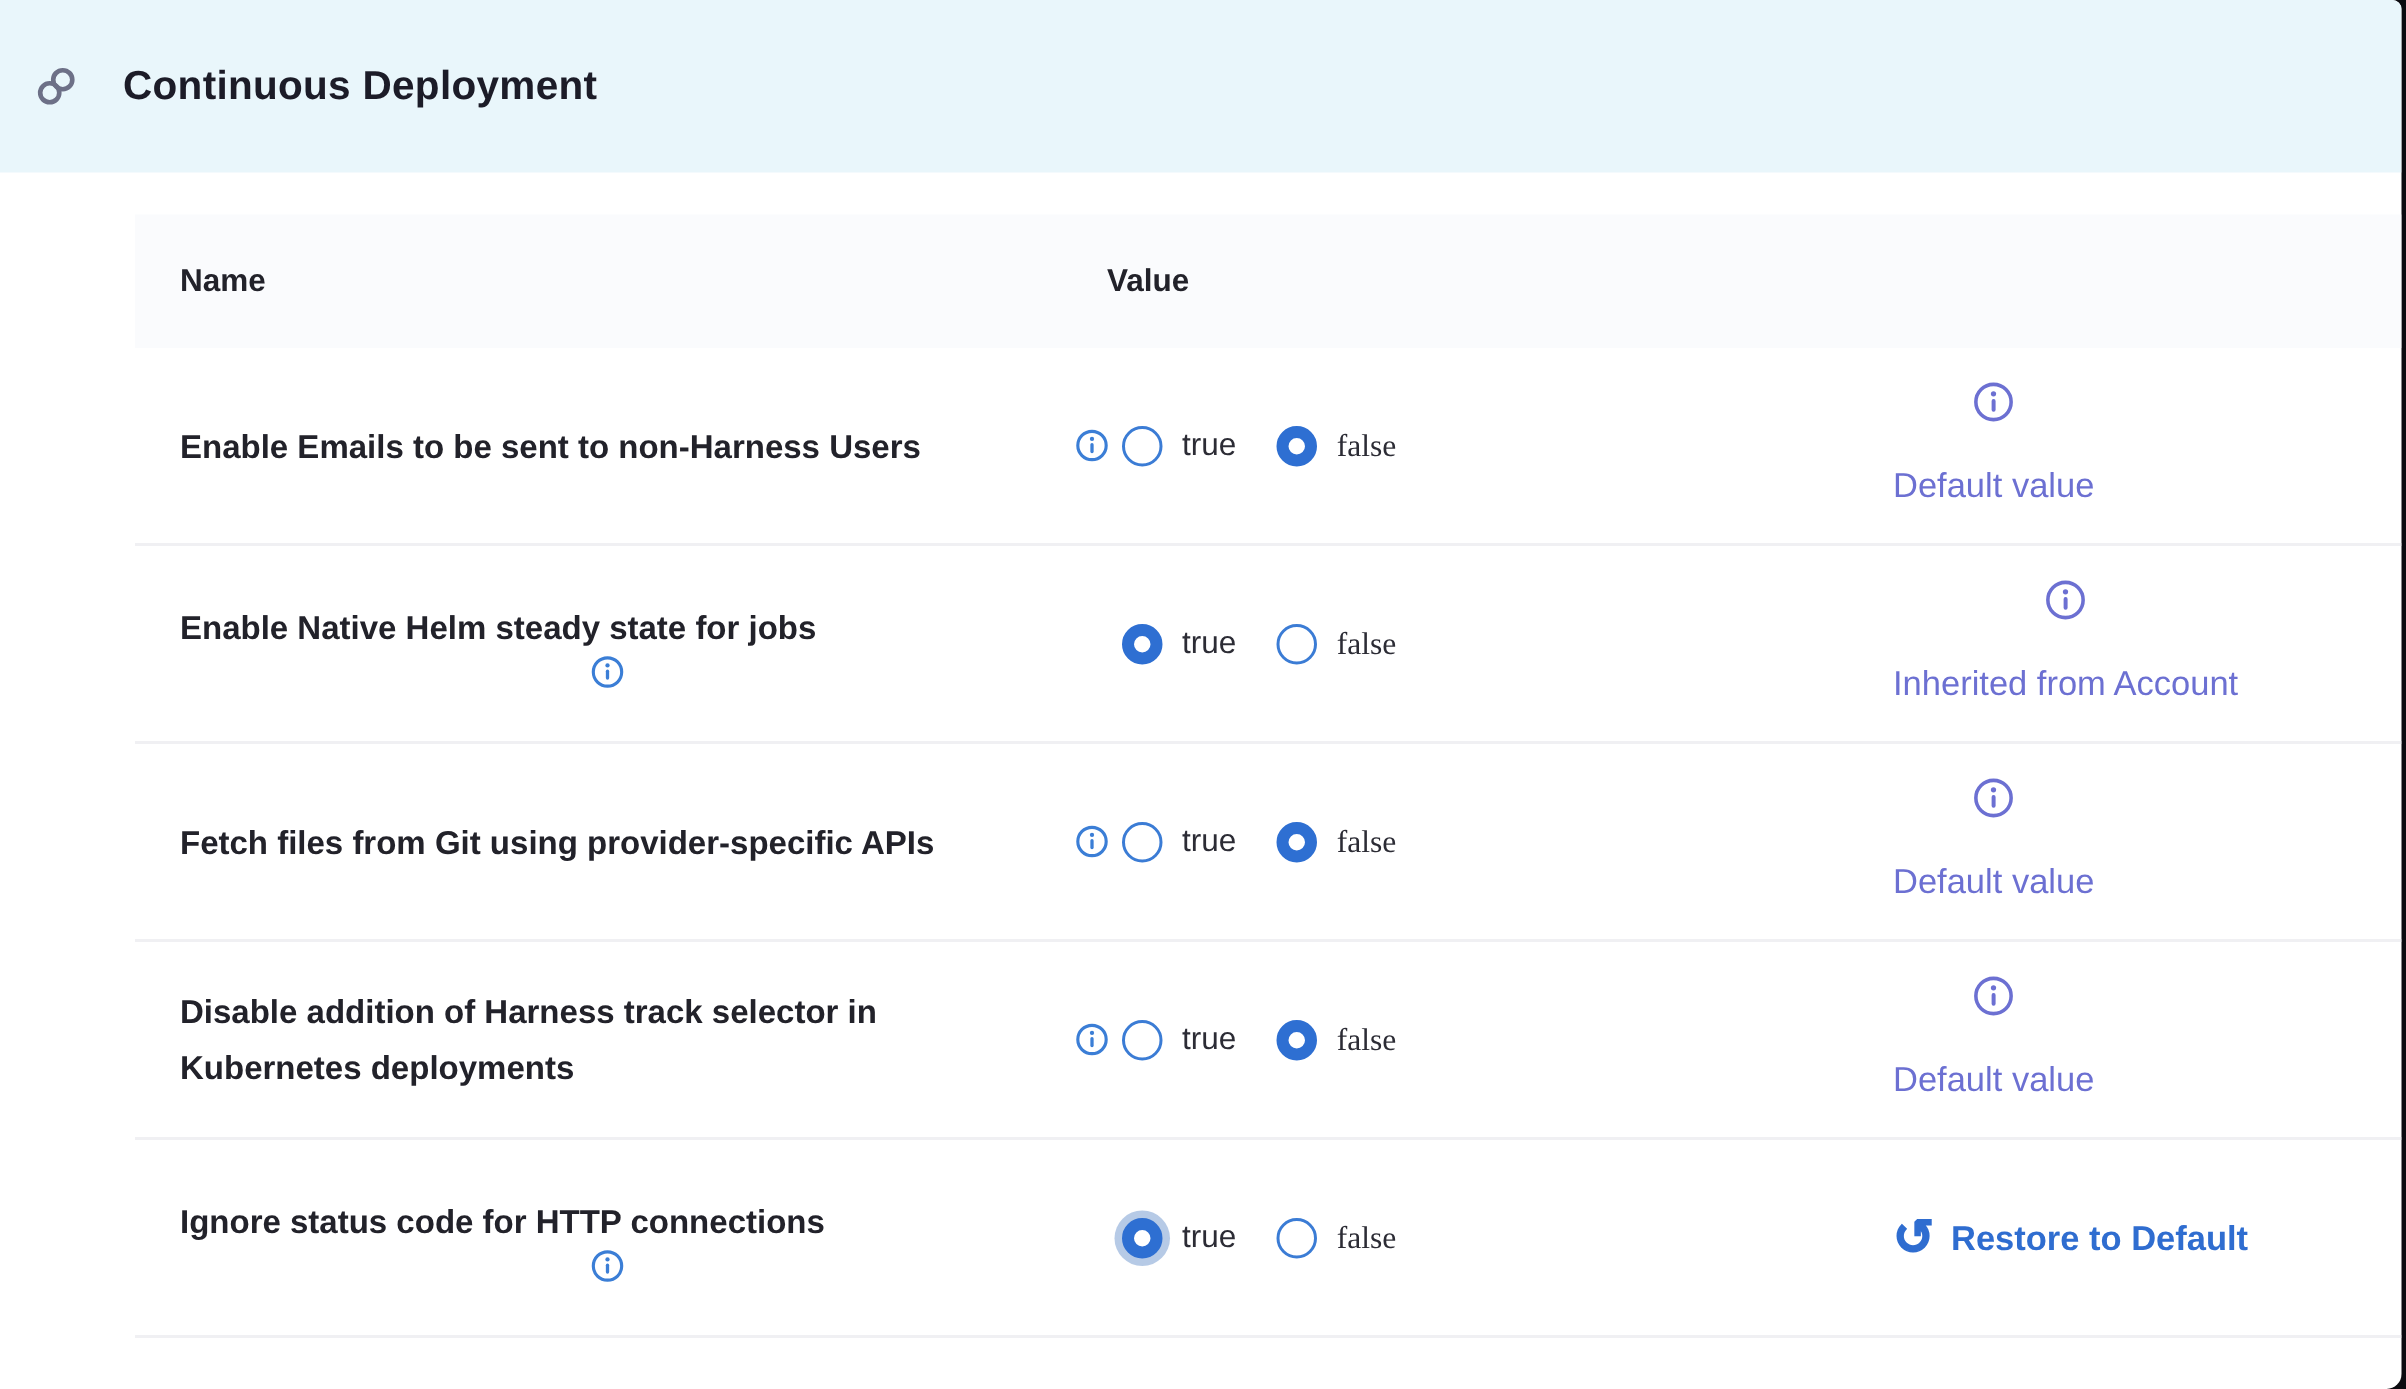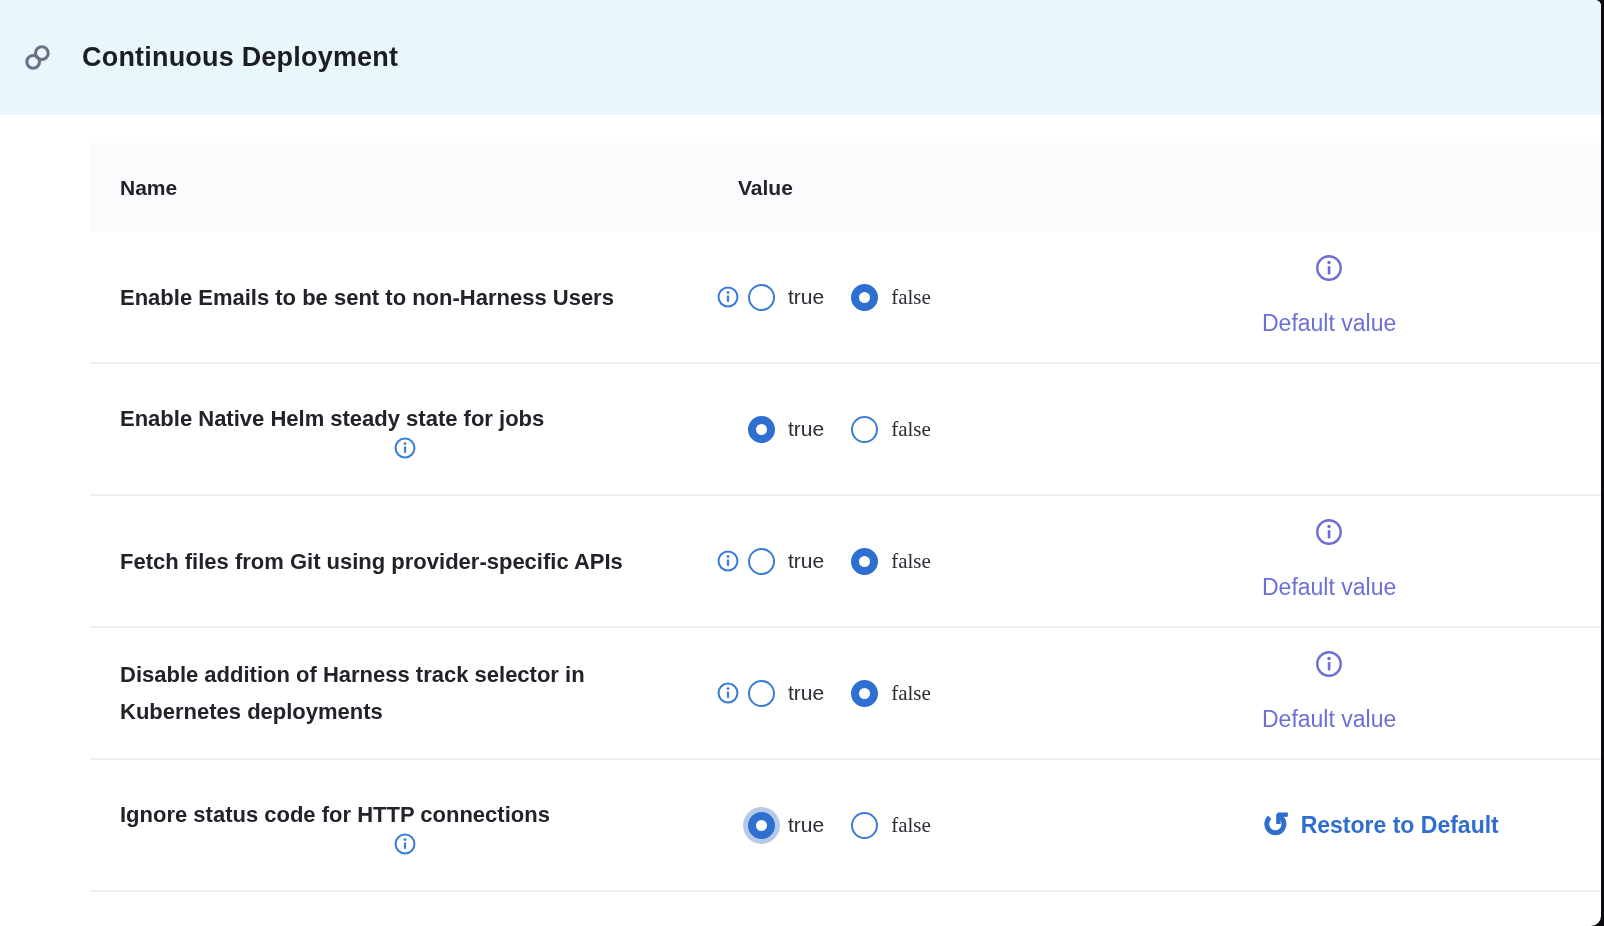--- a/index.html
+++ b/index.html
@@ -131,20 +131,33 @@
       </span>
       <label class="radio-opt">
         <span class="radio radio-true selected"></span>
         <span class="radio-label">true</span>
       </label>
       <label class="radio-opt">
         <span class="radio radio-false"></span>
         <span class="radio-label">false</span>
       </label>
     </div>
+    <div class="status-cell">
+      <span class="status-info">
+        <span class="info-icon" style="color:currentColor">
+          <svg viewBox="0 0 20 20" width="28" height="28">
+            <circle cx="10" cy="10" r="8.4" fill="none" stroke="currentColor" stroke-width="1.7"></circle>
+            <circle cx="10" cy="6.1" r="1.25" fill="currentColor"></circle>
+            <rect x="9.1" y="8.6" width="1.9" height="6" rx="0.9" fill="currentColor"></rect>
+          </svg>
+        </span>
+        <span class="status-text">Inherited from Account</span>
+      </span>
+
+    </div>
   </div>
 
   <div class="row">
     <div class="name-cell">
       <span class="row-label">Fetch files from Git using provider-specific APIs</span>
     </div>
     <div class="value-cell">
       <span class="icon-slot">
         <span class="info-icon slot-info">
           <svg viewBox="0 0 20 20" width="22" height="22">

